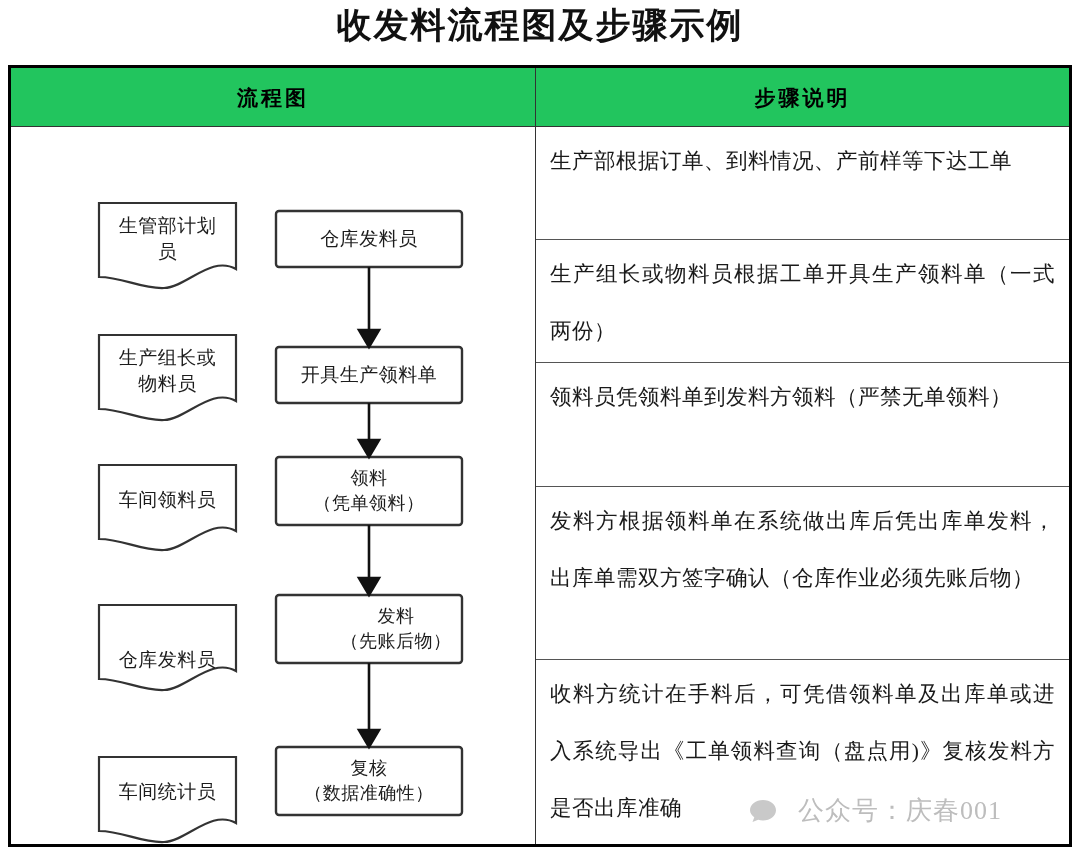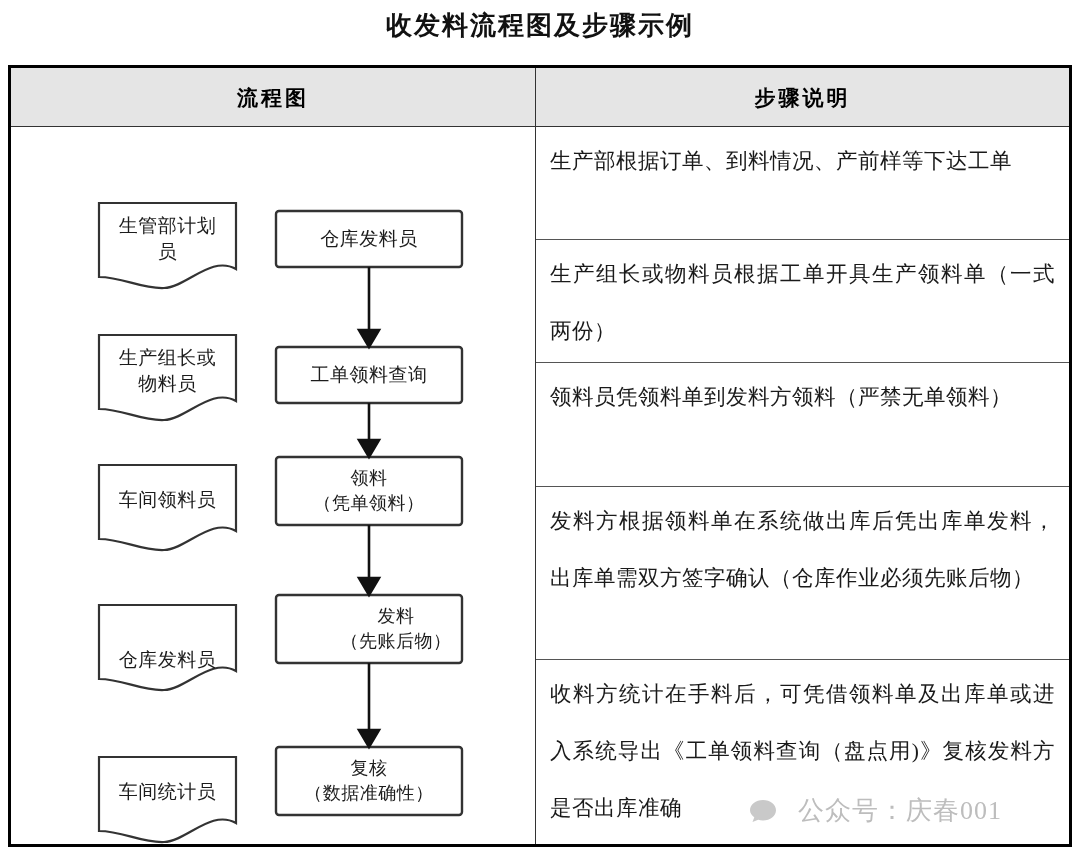--- a/index.html
+++ b/index.html
@@ -16,21 +16,21 @@
     overflow: hidden;
   }
 
   
   .page-title {
     position: absolute;
     top: 6px;
     left: 0;
     width: 1080px;
     text-align: center;
-    font-size: 26px;
+    font-size: 35px;
     font-weight: 700;
     letter-spacing: 2px;
     line-height: 40px;
     color: #111;
   }
 
   
   .doc-table {
     position: absolute;
     left: 8px;
@@ -41,21 +41,21 @@
     border: 3px solid #000;
     background: #fff;
   }
 
   .table-header {
     position: absolute;
     left: 0;
     top: 0;
     width: 100%;
     height: 59px;
-    background: #e5e5e5;
+    background: #22c55e;
     border-bottom: 1px solid #333;
     box-sizing: border-box;
   }
   .th-cell {
     position: absolute;
     top: 0;
     height: 59px;
     display: flex;
     align-items: center;
     justify-content: center;
@@ -201,21 +201,21 @@
       <div>仓库发料员</div>
     </div>
     <div class="node-label" style="left:88px; top:652px; width:137px;">
       <div>车间统计员</div>
     </div>
 
     <div class="node-label" style="left:265px; top:99px; width:186px;">
       <div>仓库发料员</div>
     </div>
     <div class="node-label" style="left:265px; top:235px; width:186px;">
-      <div>工单领料查询</div>
+      <div>开具生产领料单</div>
     </div>
     <div class="node-label small" style="left:265px; top:339px; width:186px;">
       <div>领料</div>
       <div>（凭单领料）</div>
     </div>
     <div class="node-label small" style="left:265px; top:477px; width:186px;padding-left:27px;">
       <div>发料</div>
       <div>（先账后物）</div>
     </div>
     <div class="node-label small" style="left:265px; top:629px; width:186px;">

